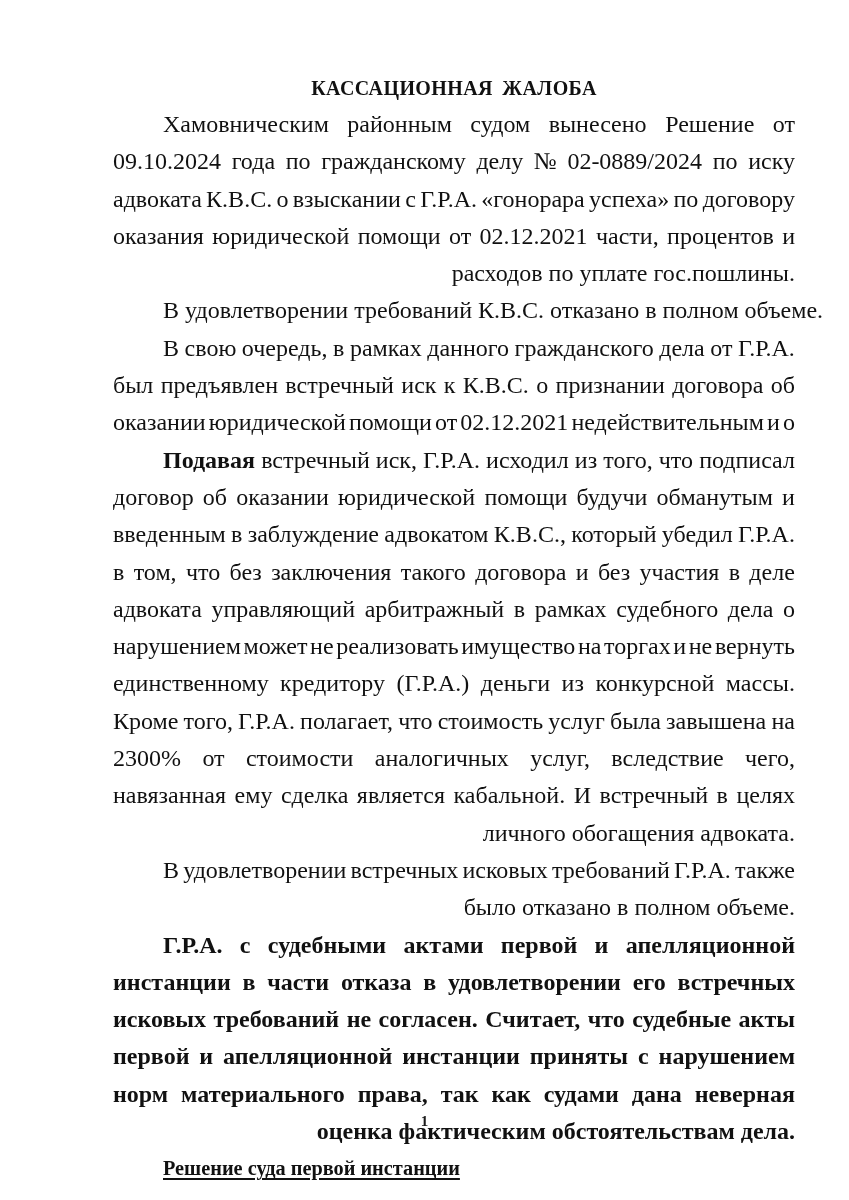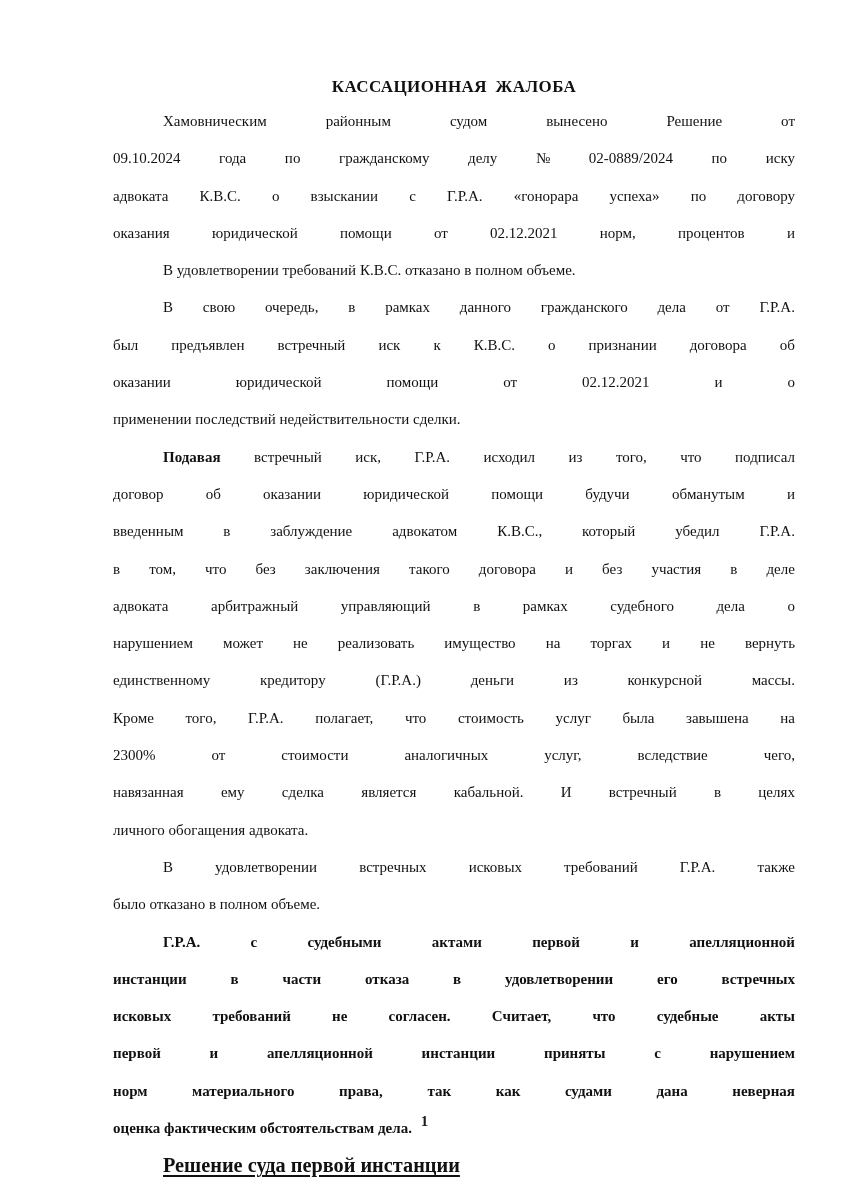--- a/index.html
+++ b/index.html
@@ -20,32 +20,33 @@
   }
   .content {
     position: absolute;
     left: 113px;
     top: 78px;
     width: 682px;
   }
   .doc-title {
     text-align: center;
     font-weight: bold;
-    font-size: 17px;
+    font-size: 20px;
     letter-spacing: 0.4px;
     line-height: 1.0;
     margin: 0 0 8px 0;
     word-spacing: 4px;
   }
   .jline {
     display: flex;
     justify-content: space-between;
     white-space: nowrap;
     line-height: 37.3px;
-    font-size: 15px;
+    font-size: 24px;
+    text-align: right;
   }
   .jline.natural {
     display: block;
   }
   .jline.indent {
     text-indent: 0;
   }
   .jline.indent > span:first-child {
     margin-left: 50px;
   }
@@ -120,24 +121,27 @@
           <span>успеха»</span>
           <span>по</span>
           <span>договору</span>
         </div>
       <div class="jline">
           <span>оказания</span>
           <span>юридической</span>
           <span>помощи</span>
           <span>от</span>
           <span>02.12.2021</span>
-          <span>норм,</span>
+          <span>части,</span>
           <span>процентов</span>
           <span>и</span>
         </div>
+      <div class="jline natural">
+        <span>расходов по уплате гос.пошлины.</span>
+      </div>
     </div>
 
     <div class="jline-wrap">
       <div class="jline natural" style="text-indent:50px">
         <span>В удовлетворении требований К.В.С. отказано в полном объеме.</span>
       </div>
     </div>
 
     <div class="jline-wrap">
       <div class="jline indent">
@@ -163,26 +167,24 @@
           <span>признании</span>
           <span>договора</span>
           <span>об</span>
         </div>
       <div class="jline">
           <span>оказании</span>
           <span>юридической</span>
           <span>помощи</span>
           <span>от</span>
           <span>02.12.2021</span>
+          <span>недействительным</span>
           <span>и</span>
           <span>о</span>
         </div>
-      <div class="jline natural">
-        <span>применении последствий недействительности сделки.</span>
-      </div>
     </div>
 
     <div class="jline-wrap">
       <div class="jline indent">
           <span style=" font-weight: bold;">Подавая</span>
           <span>встречный</span>
           <span>иск,</span>
           <span>Г.Р.А.</span>
           <span>исходил</span>
           <span>из</span>
@@ -219,22 +221,22 @@
           <span>такого</span>
           <span>договора</span>
           <span>и</span>
           <span>без</span>
           <span>участия</span>
           <span>в</span>
           <span>деле</span>
         </div>
       <div class="jline">
           <span>адвоката</span>
+          <span>управляющий</span>
           <span>арбитражный</span>
-          <span>управляющий</span>
           <span>в</span>
           <span>рамках</span>
           <span>судебного</span>
           <span>дела</span>
           <span>о</span>
         </div>
       <div class="jline">
           <span>нарушением</span>
           <span>может</span>
           <span>не</span>

